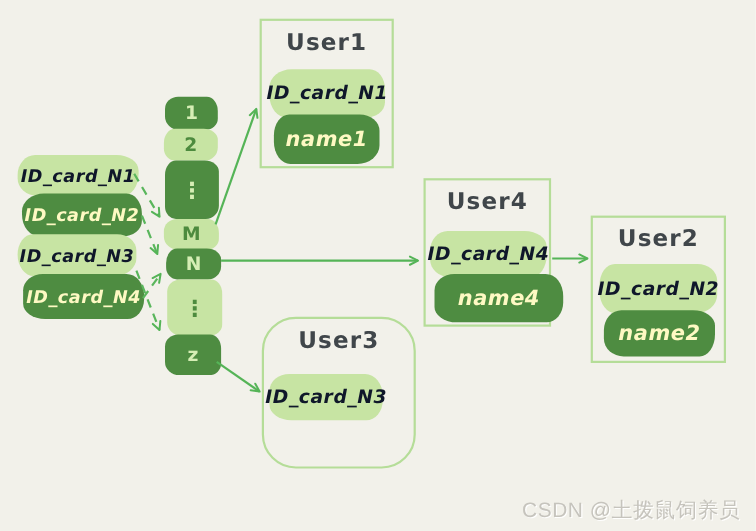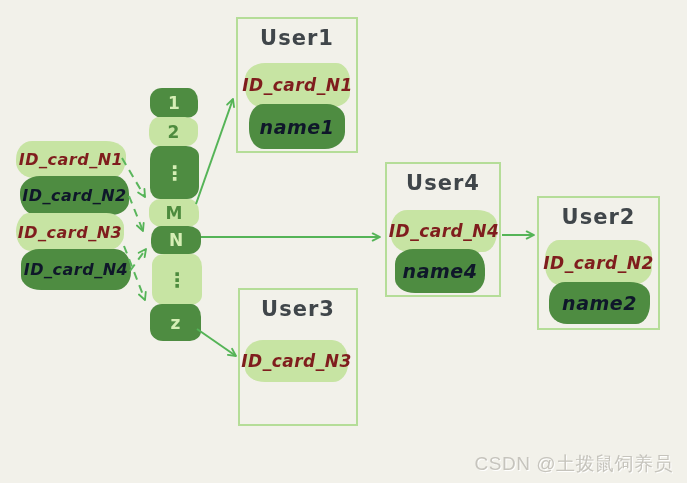--- a/index.html
+++ b/index.html
@@ -17,22 +17,22 @@
   .pill {
     position: absolute;
     display: flex;
     align-items: center;
     justify-content: center;
     font-weight: bold;
     font-style: italic;
     letter-spacing: 0.5px;
     white-space: nowrap;
   }
-  .pill.light { background: #c7e4a3; color: #7f1d1d; }
-  .pill.dark  { background: #4e8c41; color: #0f172a; }
+  .pill.light { background: #c7e4a3; color: #0f172a; }
+  .pill.dark  { background: #4e8c41; color: #fef9c3; }
 
   .idcard { font-size: 16px; }
 
   
   .r1 { border-radius: 16px 20px 14px 18px / 18px 14px 20px 16px; }
   .r2 { border-radius: 20px 14px 18px 16px / 16px 18px 14px 20px; }
   .r3 { border-radius: 14px 18px 20px 15px / 19px 15px 17px 20px; }
   .r4 { border-radius: 18px 16px 15px 20px / 15px 20px 18px 14px; }
 
   
@@ -111,30 +111,30 @@
 
   <div class="user-box" style="left:236px; top:17px; width:122px; height:136px;padding-left:12px;">
     <div class="user-title">User1</div>
     <div class="pill light user-id-pill r2" style="left:7px; top:44px; width:105px; height:44px;">ID_card_N1</div>
     <div class="pill dark user-name-pill r3" style="left:11px; top:85px; width:96px; height:45px;">name1</div>
   </div>
 
   <div class="user-box" style="left:385px; top:162px; width:116px; height:135px;">
     <div class="user-title">User4</div>
     <div class="pill light user-id-pill r1" style="left:4px; top:46px; width:106px; height:42px;">ID_card_N4</div>
-    <div class="pill dark user-name-pill r4" style="left:8px; top:85px; width:90px; height:44px;">name4</div>
+    <div class="pill dark user-name-pill r4" style="left:8px; top:85px; width:117px; height:44px;">name4</div>
   </div>
 
   <div class="user-box" style="left:537px; top:163px; width:123px; height:134px;margin-top:33px;">
     <div class="user-title">User2</div>
     <div class="pill light user-id-pill r3" style="left:6px; top:42px; width:107px; height:45px;">ID_card_N2</div>
     <div class="pill dark user-name-pill r1" style="left:10px; top:84px; width:101px; height:42px;">name2</div>
   </div>
 
-  <div class="user-box" style="left:238px; top:288px; width:120px; height:138px;">
+  <div class="user-box" style="left:238px; top:288px; width:140px; height:138px;border-radius:31px;">
     <div class="user-title">User3</div>
     <div class="pill light user-id-pill r4" style="left:5px; top:50px; width:103px; height:42px;">ID_card_N3</div>
   </div>
 
   <svg id="arrows" viewBox="0 0 687 483">
     <defs>
       <marker id="ah" viewBox="0 0 12 12" refX="10" refY="6" markerWidth="11" markerHeight="11" orient="auto" markerUnits="userSpaceOnUse">
         <path d="M2,2 L10,6 L2,10" fill="none" stroke="#55b457" stroke-width="2" stroke-linecap="round" stroke-linejoin="round"></path>
       </marker>
     </defs>

